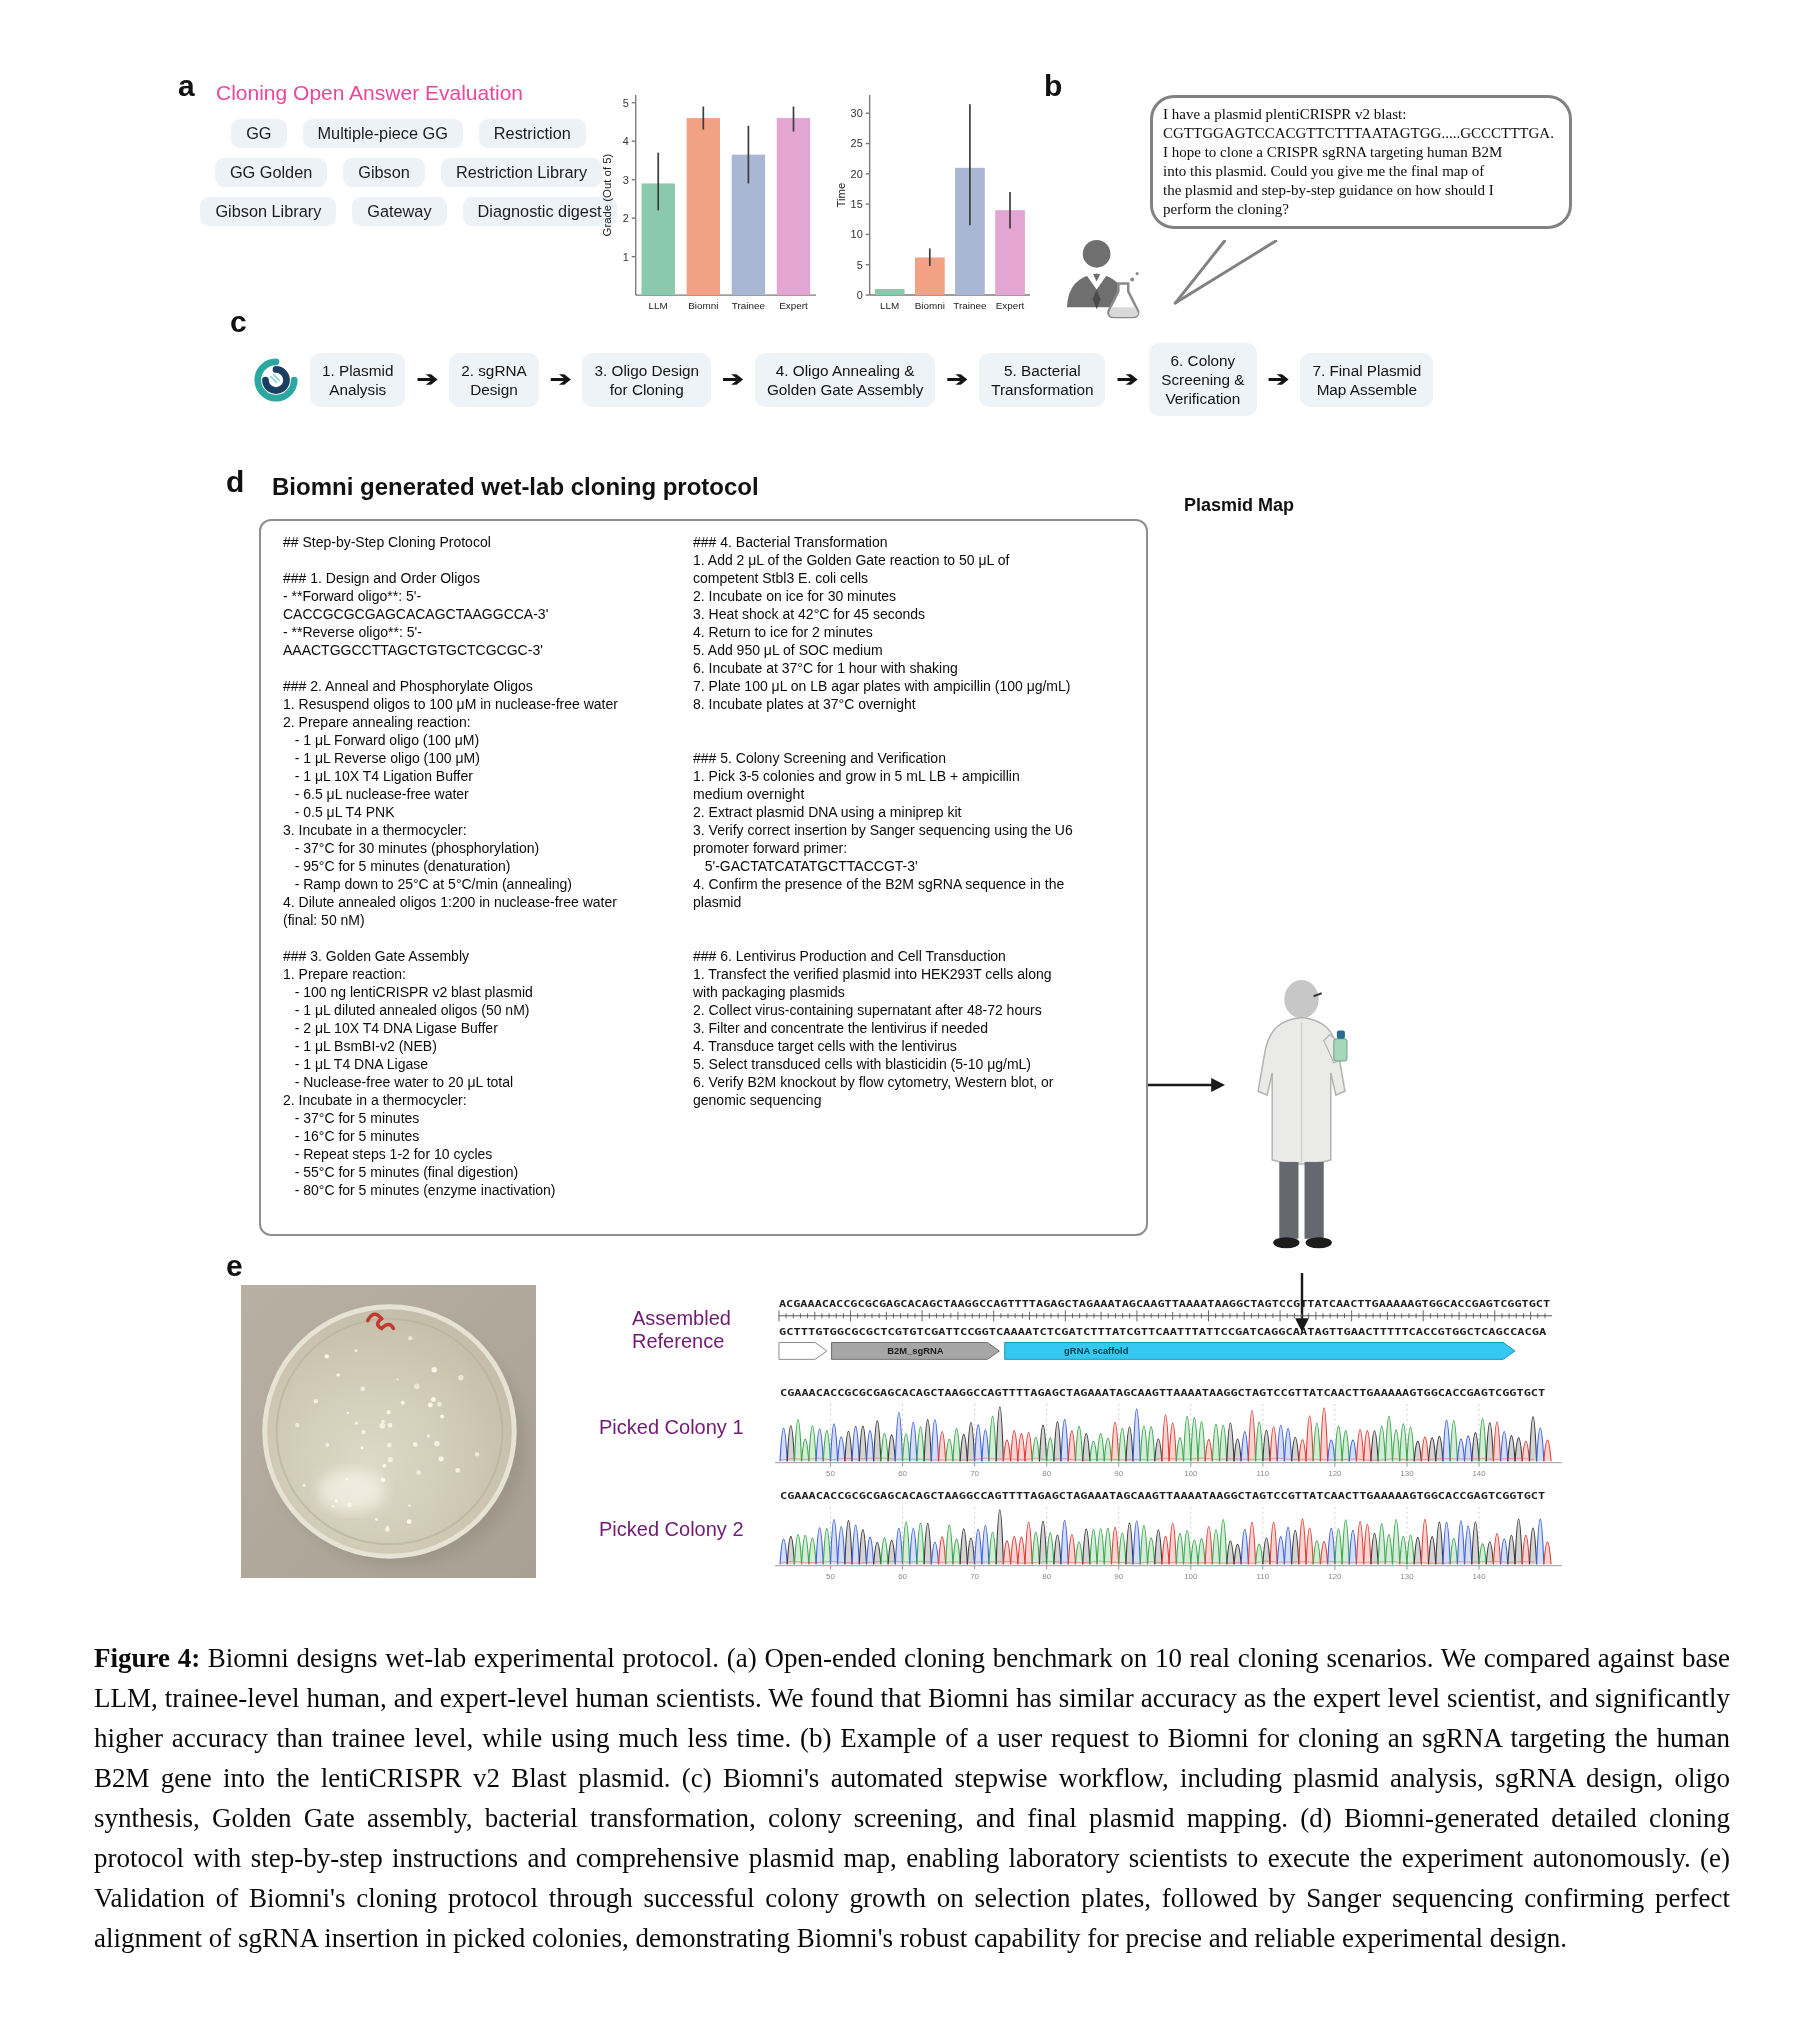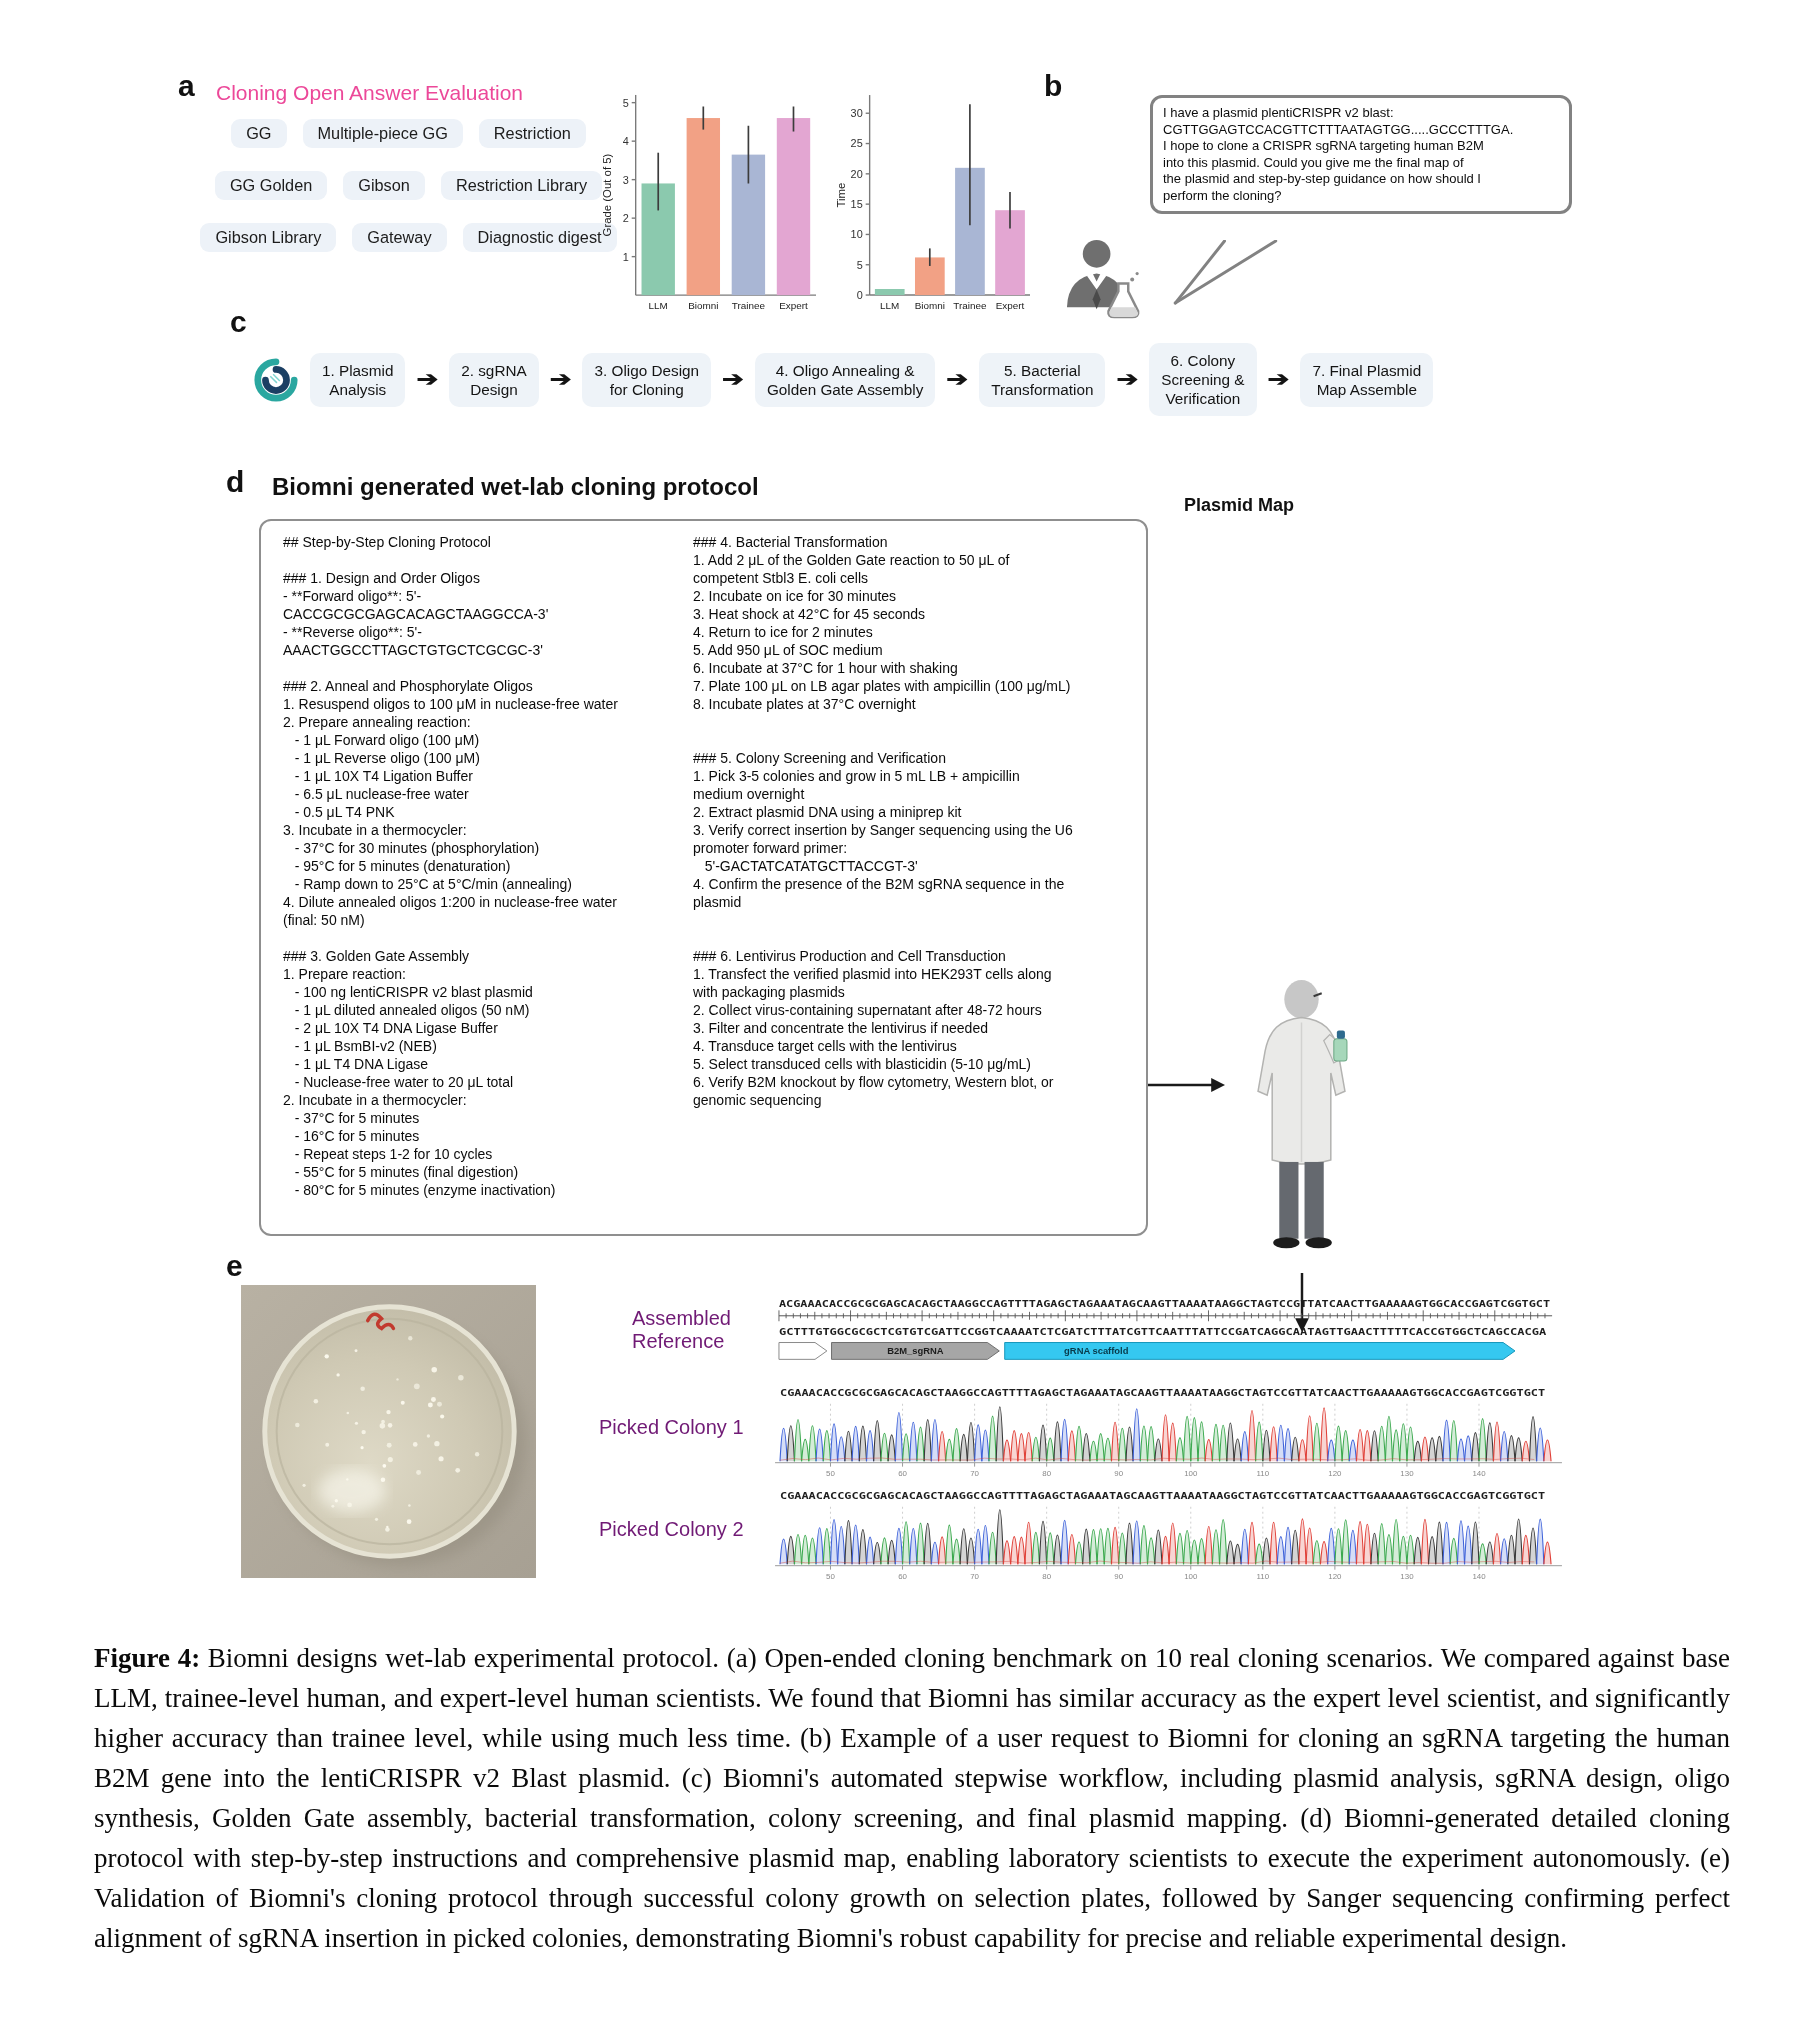--- a/index.html
+++ b/index.html
@@ -3,25 +3,25 @@
 <meta charset="utf-8">
 <style>
   html,body{margin:0;padding:0;background:#ffffff;}
   #page{position:relative;width:1818px;height:2028px;background:#fff;font-family:"Liberation Sans",sans-serif;color:#111;overflow:hidden;}
   .abs{position:absolute;}
   .panel-label{font-weight:bold;font-size:30px;color:#111;}
   .pre{white-space:pre-line;}
   .prewrap{white-space:pre-wrap;}
   
   #a-title{font-size:21px;color:#ec4899;}
-  .tag-rows{display:flex;flex-direction:column;gap:23px;width:465px;align-items:center;}
+  .tag-rows{display:flex;flex-direction:column;gap:10px;width:465px;align-items:center;}
   .tag-row{display:flex;gap:16px;justify-content:center;}
   .tag{background:#edf2f8;border-radius:9px;padding:5px 15px;font-size:16.3px;color:#1c1c1c;white-space:nowrap;}
   
-  #bubble{border:3px solid #828282;border-radius:12px;background:#fff;padding:7px 10px;font-size:13px;line-height:1.27;color:#0d0d0d;}
+  #bubble{border:3px solid #828282;border-radius:24px;background:#fff;padding:7px 10px;font-size:15px;line-height:1.27;color:#0d0d0d;font-family:Liberation Serif, serif;}
   
   #flow{display:flex;align-items:center;gap:11px;text-align:center;}
   .step{background:#eef3f8;border-radius:10px;padding:8px 12px;font-size:15.3px;line-height:1.25;color:#141414;white-space:pre-line;}
   .flow-arrow{font-size:26px;color:#141414;font-weight:bold;transform:scaleY(0.8);}
   
   #d-title{font-weight:bold;font-size:24px;}
   #plasmid-map-label{font-weight:bold;font-size:18px;}
   #protocol-box{border:2px solid #8f8f8f;border-radius:12px;background:#fff;}
   .protocol-col{font-size:14px;line-height:18px;color:#0b0b0b;}
   #d-scientist-caption{font-size:22px;line-height:1.33;color:#0b0b0b;}

